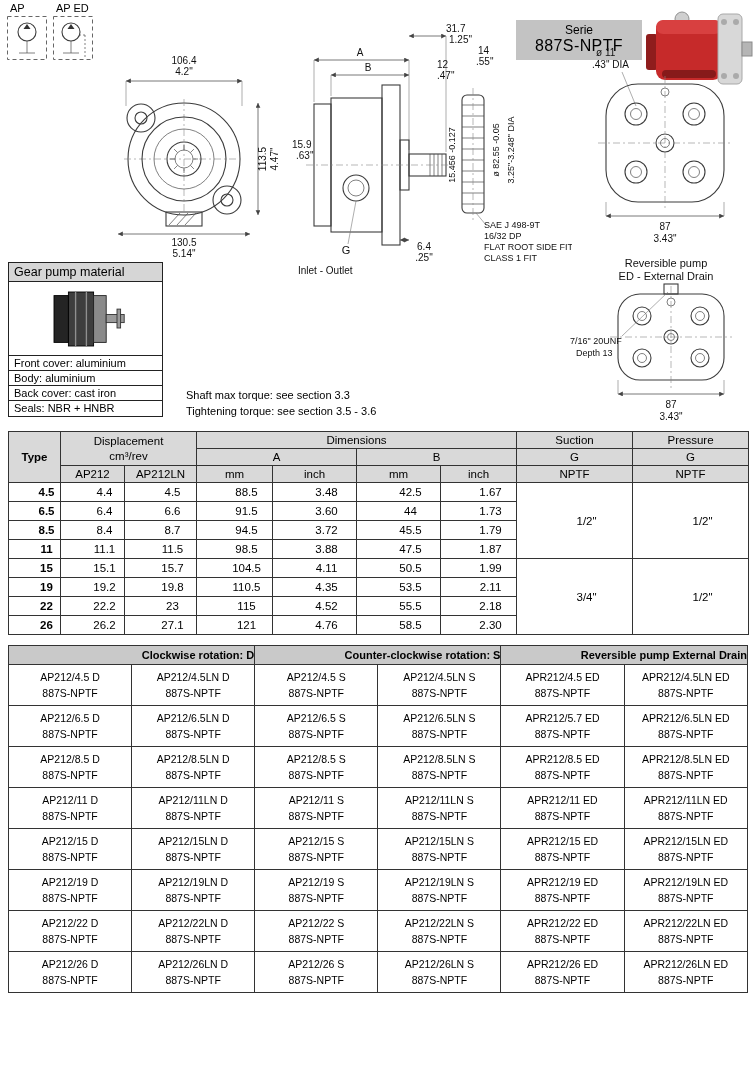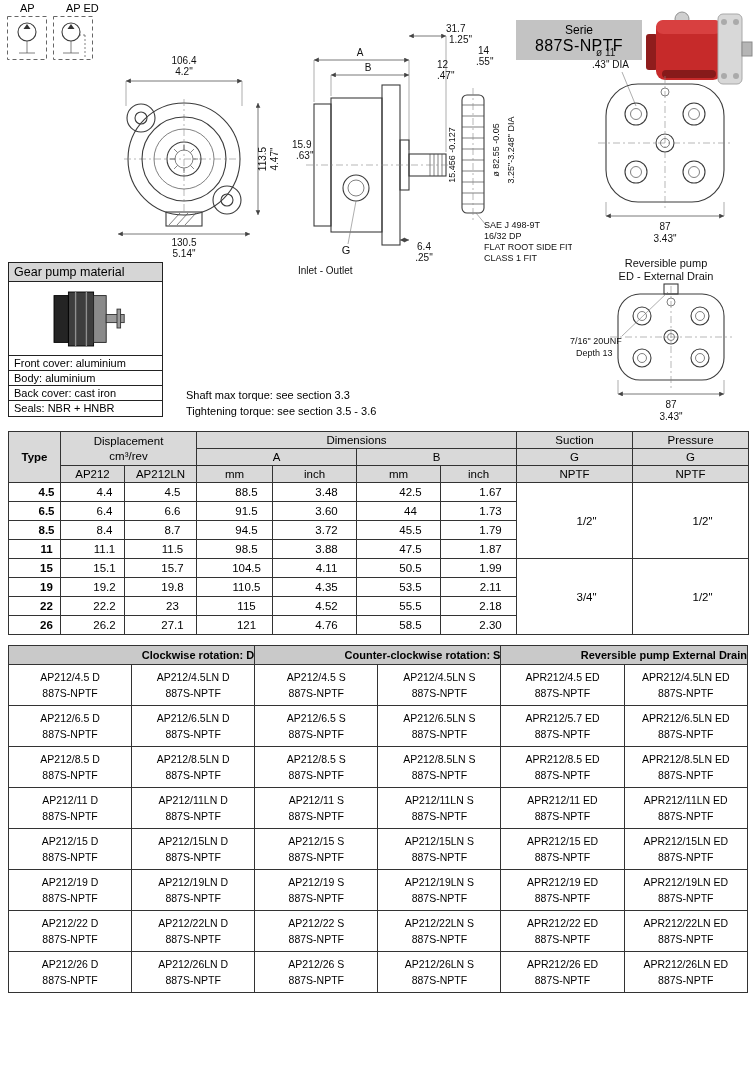--- a/index.html
+++ b/index.html
@@ -1,20 +1,20 @@
 <!DOCTYPE html>
 <html><head>
 <meta charset="utf-8">
 <style>
   * { margin:0; padding:0; box-sizing:border-box; }
   html,body { background:#fff; }
   body { width:756px; height:1066px; font-family:"Liberation Sans",sans-serif; color:#000; position:relative; }
   .page { position:relative; width:756px; height:1066px; background:#fff; overflow:hidden; }
   .abs { position:absolute; }
-  .sym-label { font-size:11px; margin:0 0 1px 14px; }
+  .sym-label { font-size:11px; margin:0 0 1px 4px; }
   svg text { font-family:"Liberation Sans",sans-serif; fill:#111; }
   .t9  { font-size:9px; }
   .t10 { font-size:10px; }
   .t11 { font-size:11px; }
   .ln     { fill:none; stroke:#3c3c3c; stroke-width:1.1; }
   .lnthin { fill:none; stroke:#4a4a4a; stroke-width:0.7; }
   .dim { stroke:#555; stroke-width:0.8; fill:none; }
   .ext { stroke:#777; stroke-width:0.6; fill:none; }
   .cl  { stroke:#888; stroke-width:0.6; fill:none; stroke-dasharray:7 3 2 3; }
 

